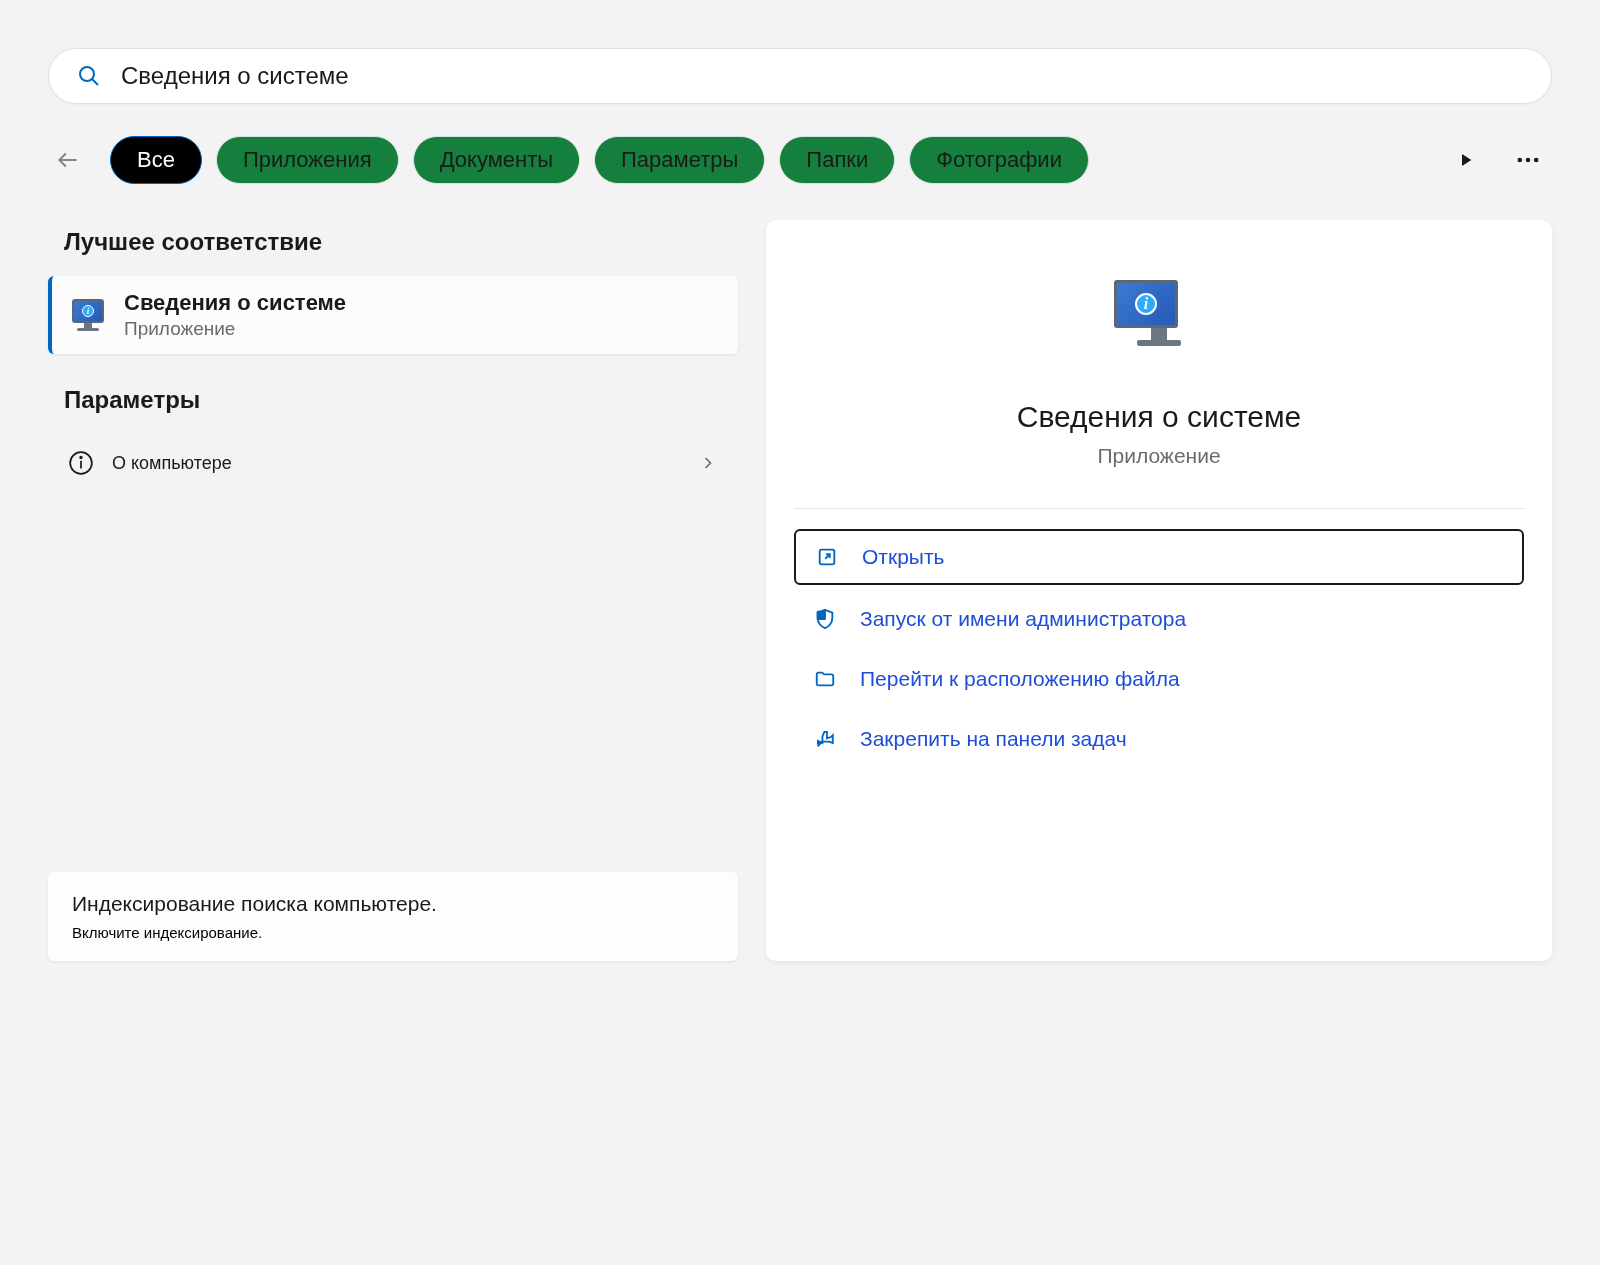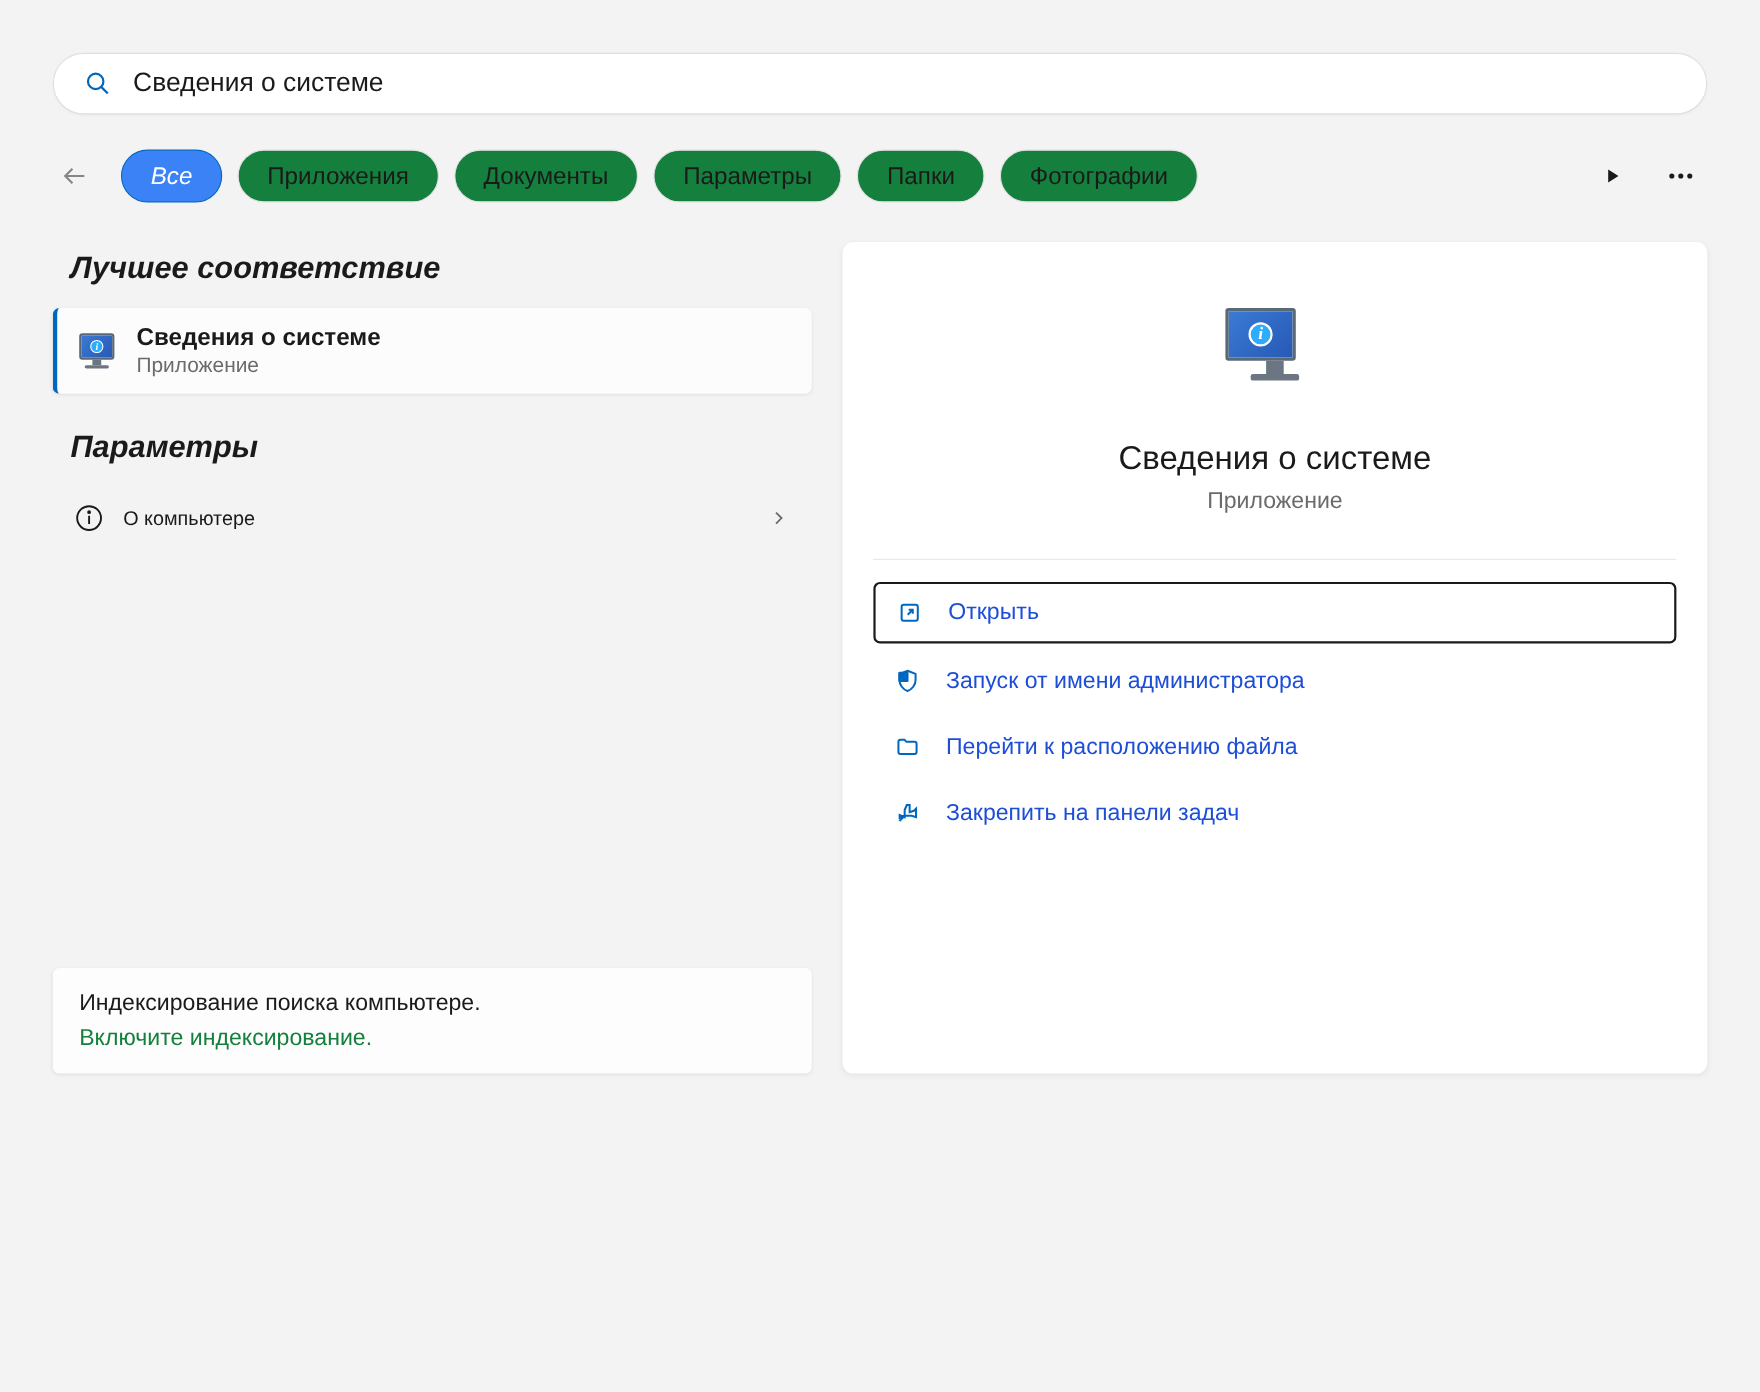--- a/index.html
+++ b/index.html
@@ -45,24 +45,23 @@
     .tab {
       border: 1px solid #e0e0e0;
       background: #15803d;
       border-radius: 26px;
       padding: 10px 26px;
       font-size: 22px;
       color: #1a1a1a;
       cursor: pointer;
     }
     .tab.active {
-      background: #3b82f6;
+      background: #000000;
       color: #fff;
       border-color: #0067c0;
-      font-style: italic;
     }
     .tabs-spacer { flex: 1; }
     .play-btn, .more-btn {
       width: 48px; height: 48px;
       display: flex; align-items: center; justify-content: center;
       cursor: pointer;
     }
     
     .content-split {
       display: flex;
@@ -75,25 +74,24 @@
       background: #fff;
       border-radius: 10px;
       box-shadow: 0 2px 6px rgba(0,0,0,0.06);
       padding: 60px 28px 40px 28px;
       display: flex;
       flex-direction: column;
       align-items: center;
     }
     
     .section-heading {
-      font-size: 28px;
+      font-size: 24px;
       font-weight: 600;
       color: #1a1a1a;
       padding: 8px 16px 20px 16px;
-      font-style: italic;
     }
     
     .result-item {
       display: flex;
       align-items: center;
       padding: 14px 18px;
       border-radius: 6px;
       cursor: pointer;
     }
     .result-item.selected {
@@ -120,21 +118,21 @@
     .chev { color: #6b6b6b; }
     
     .footer-card {
       background: #fdfdfd;
       border-radius: 6px;
       box-shadow: 0 1px 3px rgba(0,0,0,0.08);
       padding: 20px 24px;
       margin-top: auto;
     }
     .footer-msg { font-size: 21px; color: #1a1a1a; }
-    .footer-link { font-size: 21px; color: #15803d; cursor: pointer; margin-top: 8px; }
+    .footer-link { font-size: 15px; color: #000000; cursor: pointer; margin-top: 8px; }
     
     .big-icon { width: 90px; height: 90px; margin-bottom: 30px; }
     .detail-title { font-size: 30px; font-weight: 400; color: #1a1a1a; }
     .detail-sub { font-size: 21px; color: #6b6b6b; margin-top: 10px; margin-bottom: 40px; }
     .hr { width: 100%; height: 1px; background: #e6e6e6; margin-bottom: 20px; }
     
     .action-list { width: 100%; display: flex; flex-direction: column; gap: 8px; }
     .action {
       display: flex;
       align-items: center;

